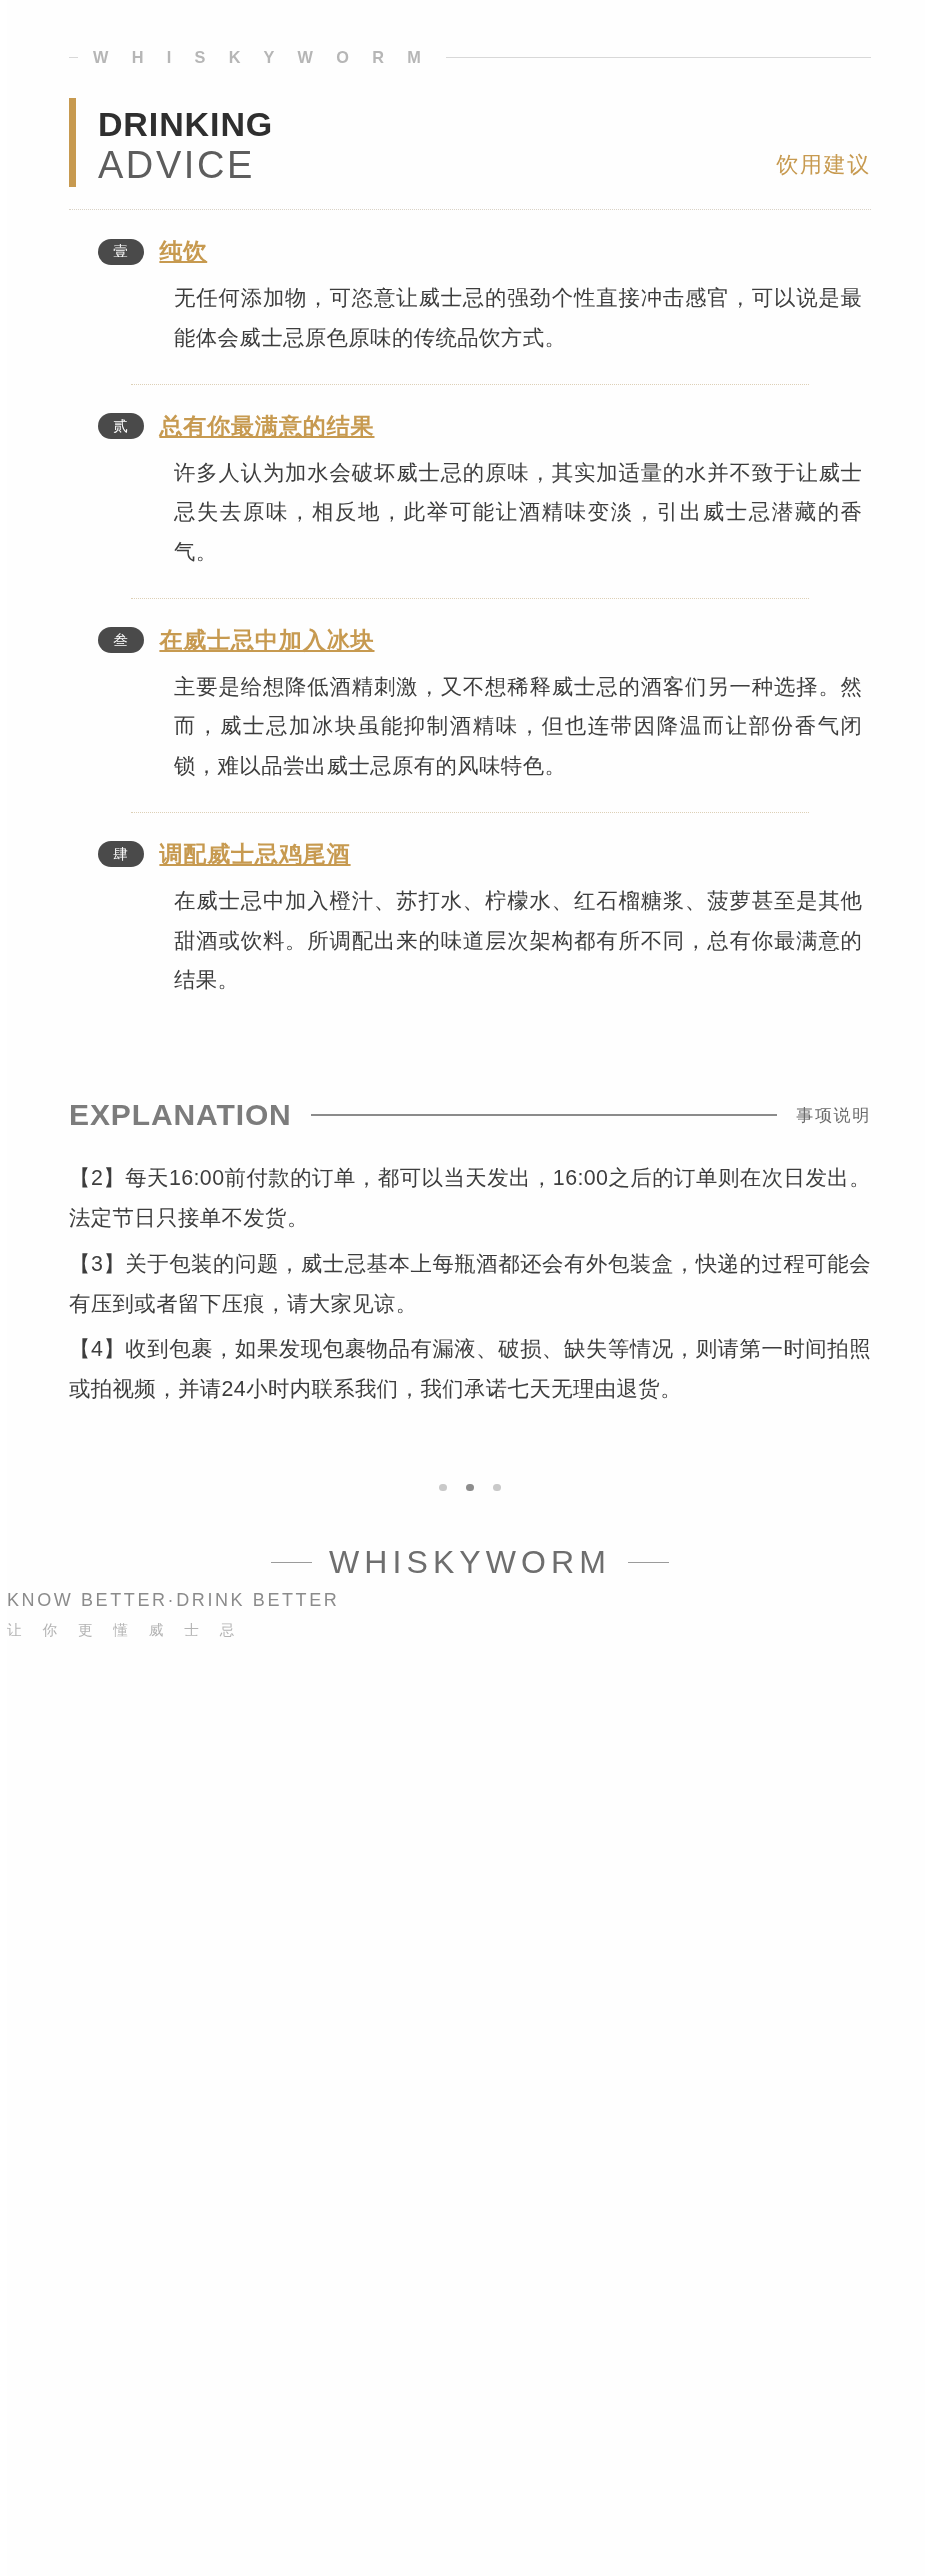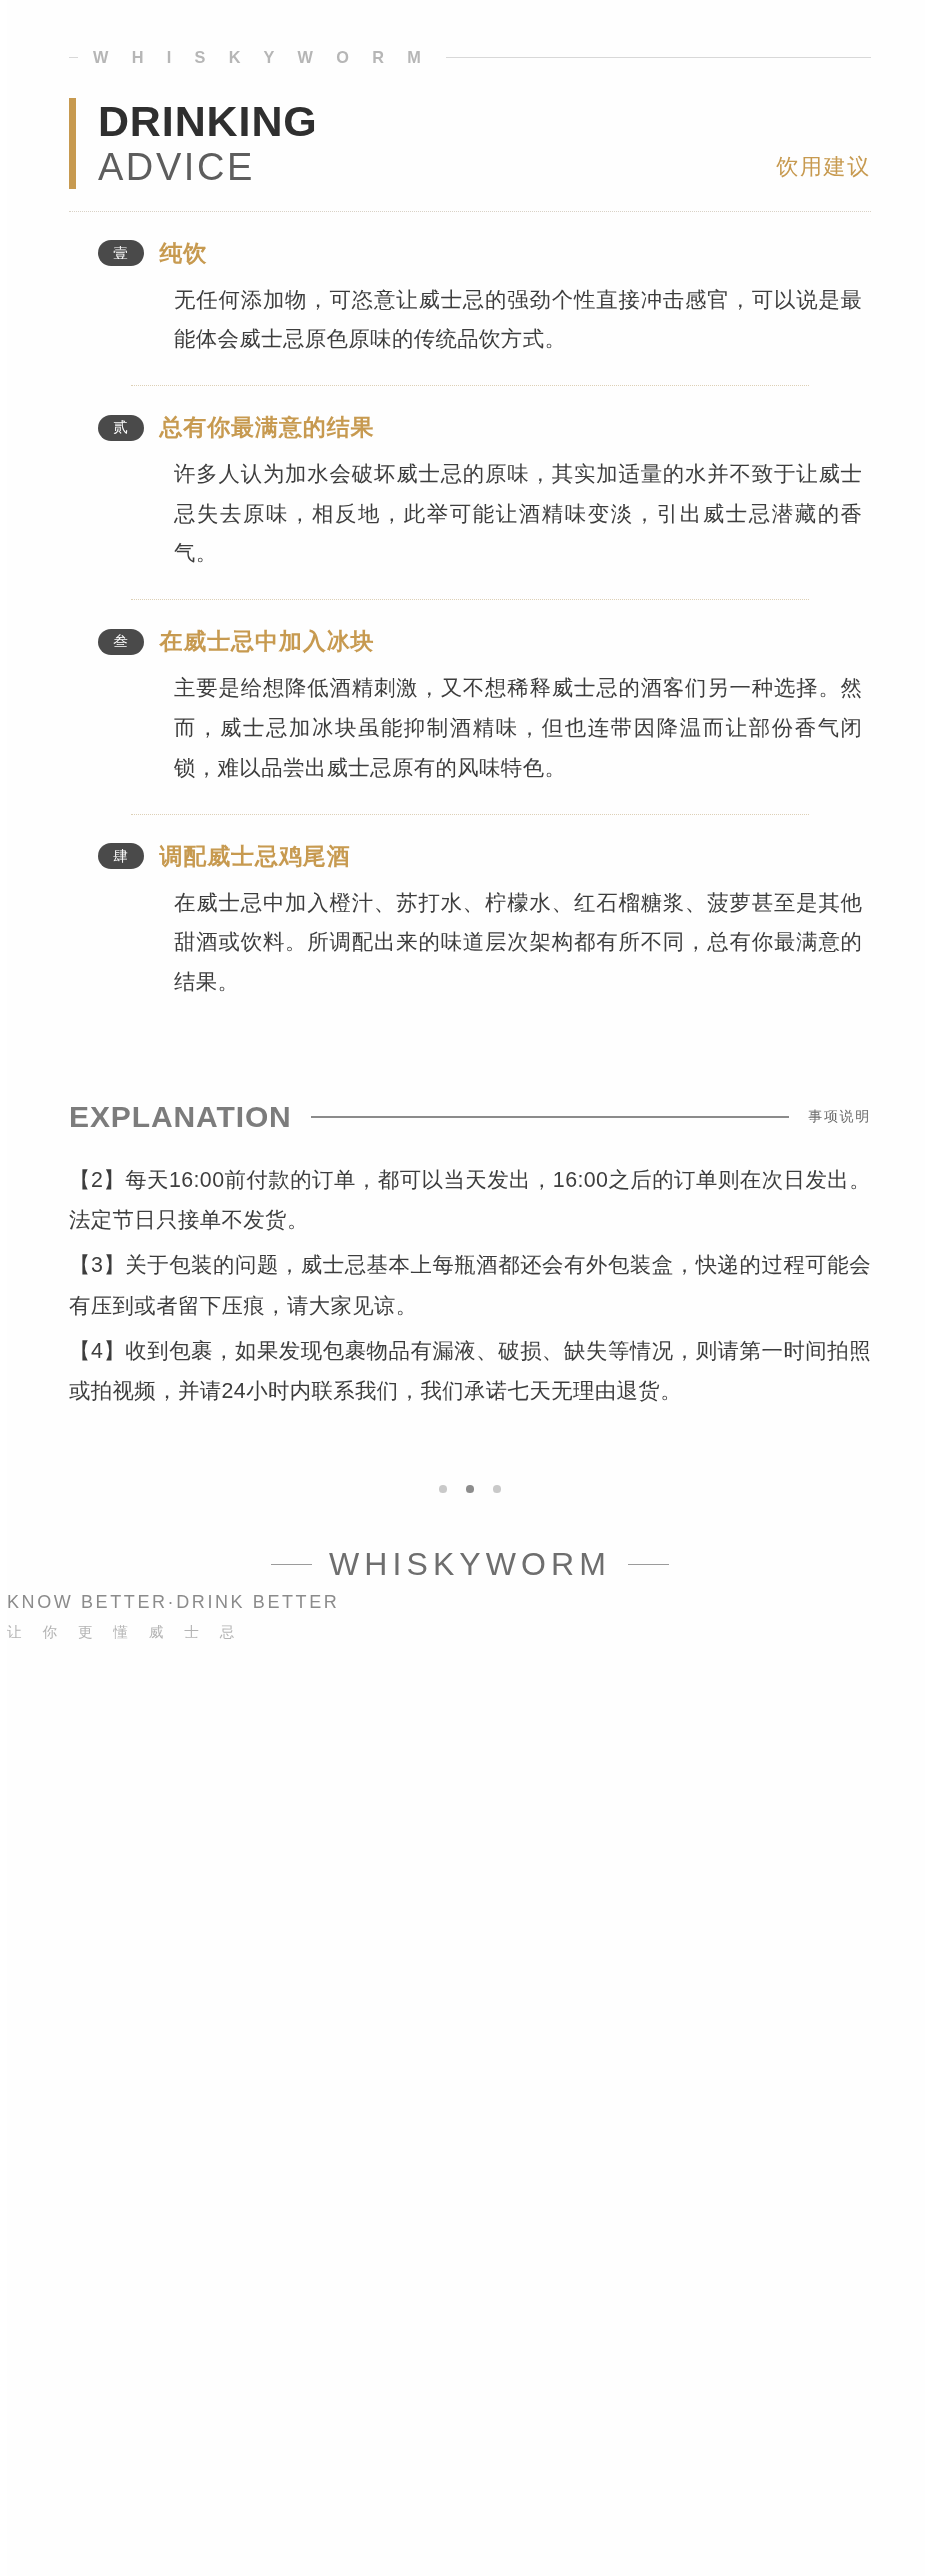--- a/index.html
+++ b/index.html
@@ -55,21 +55,21 @@
     width: 6.9px;
     align-self: stretch;
     background: #c79a50;
     margin-right: 22px;
     min-height: 89px;
   }
   .header-titles {
     flex: 1 1 auto;
   }
   .title-main {
-    font-size: 43px;
+    font-size: 34px;
     font-weight: 800;
     letter-spacing: 0.9px;
     color: #2f2f2f;
     line-height: 1.08;
   }
   .title-sub {
     font-size: 38px;
     font-weight: 300;
     letter-spacing: 2.6px;
     color: #5d5d5d;
@@ -116,20 +116,21 @@
     align-items: center;
     justify-content: center;
     letter-spacing: 0.9px;
     flex: 0 0 auto;
   }
   .advice-title {
     font-size: 23px;
     color: #c79a50;
     font-weight: 700;
     letter-spacing: 0.9px;
+    text-decoration: underline;
   }
   .advice-body {
     margin: 12px 0 0 105px;
     font-size: 21.4px;
     line-height: 1.85;
     color: #3d3d3d;
     letter-spacing: 0.4px;
     text-align: justify;
     padding-right: 8.6px;
   }
@@ -150,21 +151,21 @@
     color: #7c7c7c;
     letter-spacing: 0.9px;
     white-space: nowrap;
   }
   .exp-rule {
     flex: 1 1 auto;
     height: 1.7px;
     background: #8b8b8b;
   }
   .exp-cn {
-    font-size: 14px;
+    font-size: 17px;
     color: #6a6a6a;
     letter-spacing: 1.7px;
     white-space: nowrap;
   }
   .exp-list {
     margin-top: 26px;
   }
   .exp-item {
     font-size: 21.4px;
     line-height: 1.88;

